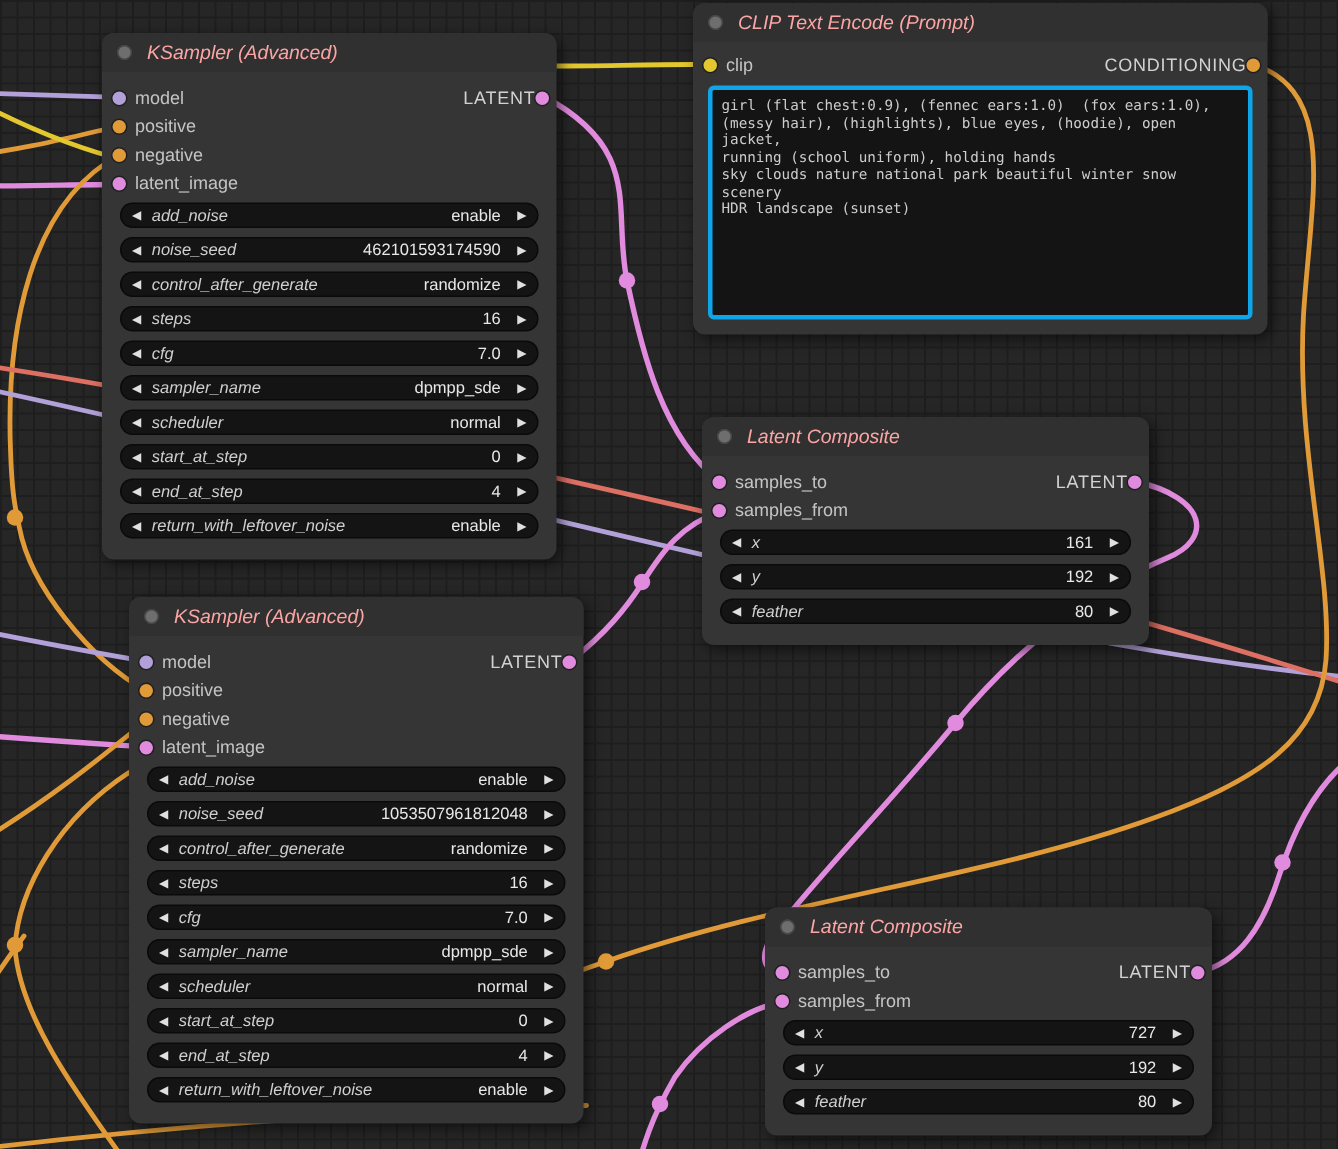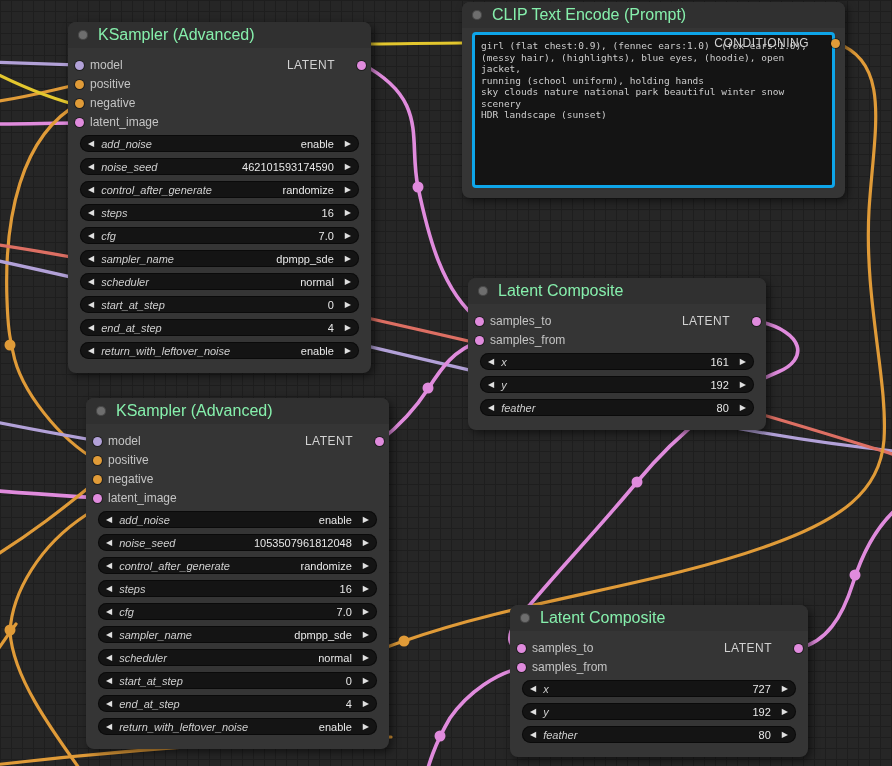--- a/index.html
+++ b/index.html
@@ -12,36 +12,36 @@
     background-size:11px 11px;
     font-family:"Liberation Sans",sans-serif;
   }
   #wires{position:absolute;left:0;top:0;z-index:0;}
   .node{
     position:absolute;z-index:1;background:#353535;border-radius:8px;
     box-shadow:3px 3px 9px rgba(0,0,0,.55);
   }
   .node-title{
     height:26px;background:#303030;border-radius:8px 8px 0 0;
-    color:#86efac;font-size:16px;line-height:26px;padding-left:30px;
-    position:relative;white-space:nowrap;
+    color:#fca5a5;font-size:13px;line-height:26px;padding-left:30px;
+    position:relative;white-space:nowrap;font-style:italic;
   }
   .title-dot{
     position:absolute;left:10px;top:8px;width:10px;height:10px;border-radius:50%;
     background:#6e6e6e;box-shadow:inset 0 0 0 1px rgba(0,0,0,.35);
   }
   .ports{padding-top:8px;}
   .ports.clip-ports{padding-top:6px;}
   .port-row{height:19px;position:relative;color:#c4c4c4;font-size:12px;line-height:19px;padding-left:22px;white-space:nowrap;}
   .port-dot{
     position:absolute;width:9px;height:9px;border-radius:50%;top:5px;left:7px;
     box-shadow:0 0 0 1px rgba(0,0,0,.4);
   }
   .out-row{
-    position:absolute;top:34px;right:36px;height:19px;color:#d2d2d2;
+    position:absolute;top:34px;right:14px;height:19px;color:#d2d2d2;
     font-size:12px;line-height:19px;letter-spacing:.5px;
   }
   .out-row.clip-out{top:32px;}
   .out-dot{position:absolute;width:9px;height:9px;border-radius:50%;top:39px;right:5px;box-shadow:0 0 0 1px rgba(0,0,0,.4);}
   .out-dot.clip-out-dot{top:37px;}
   .widgets{margin-top:3px;padding-bottom:8px;}
   .widget-row{
     height:17px;border-radius:9px;background:#141414;margin:0 12px 6px 12px;
     display:flex;align-items:center;padding:0 8px;font-size:11px;
     box-shadow:inset 0 0 0 1px rgba(0,0,0,.5);
@@ -167,20 +167,23 @@
     </div>
 </div>
 
 <div class="node" style="left:462px;top:2px;width:383px;">
   <div class="node-title">
     <span class="title-dot"></span>
     <span>CLIP Text Encode (Prompt)</span>
   </div>
   <div class="out-row clip-out">CONDITIONING</div>
   <span class="out-dot clip-out-dot" style="background:#e09b38"></span>
+  <div class="ports clip-ports">
+      <div class="port-row"><span class="port-dot" style="background: rgb(227, 199, 46);"></span><span>clip</span></div>
+    </div>
   <div class="prompt-box">girl (flat chest:0.9), (fennec ears:1.0)  (fox ears:1.0),
 (messy hair), (highlights), blue eyes, (hoodie), open jacket,
 running (school uniform), holding hands
 sky clouds nature national park beautiful winter snow scenery
 HDR landscape (sunset)</div>
 </div>
 
 <div class="node" style="left:468px;top:278px;width:298px;">
   <div class="node-title">
     <span class="title-dot"></span>

